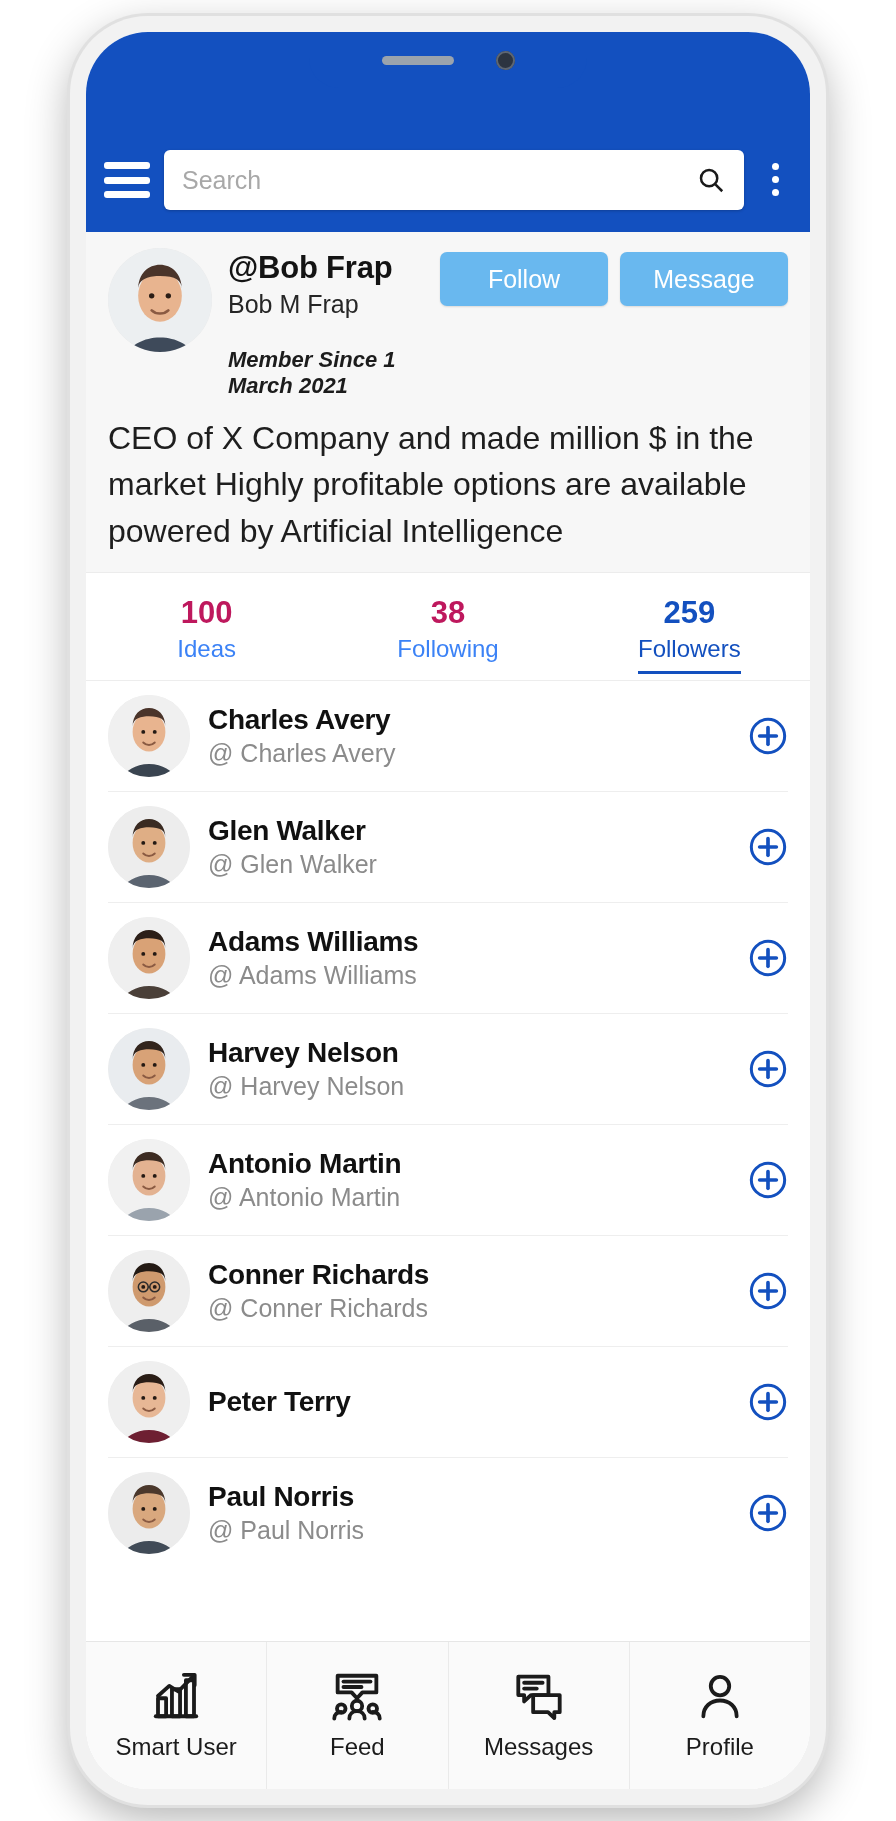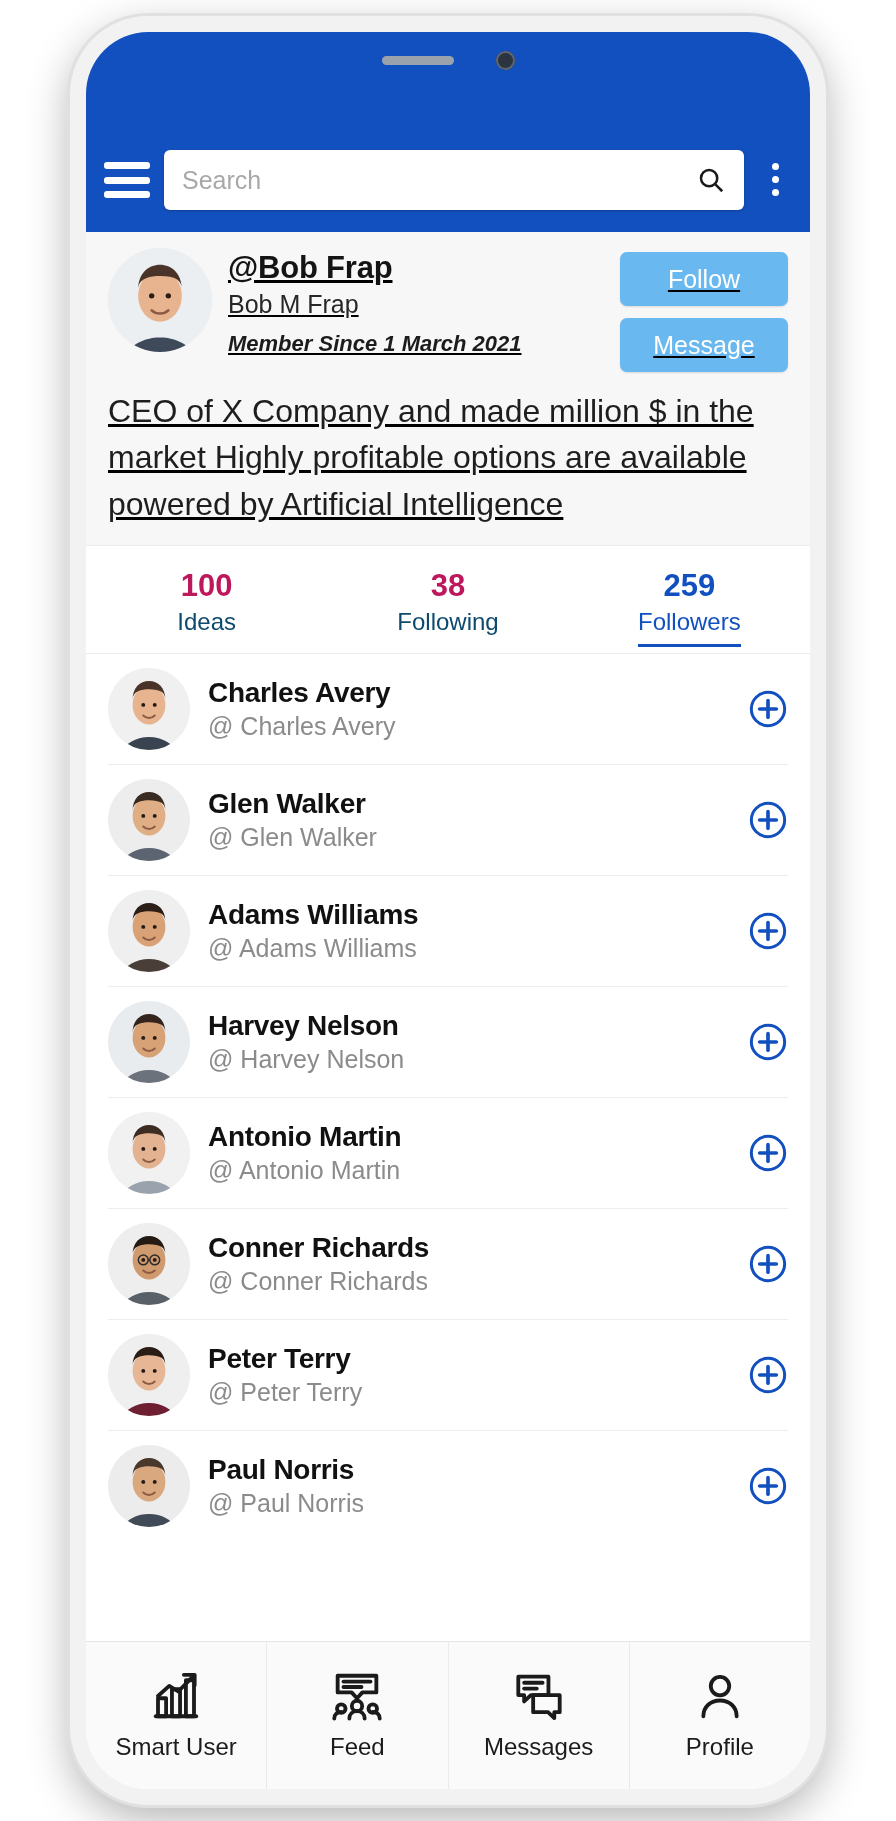--- a/index.html
+++ b/index.html
@@ -69,49 +69,48 @@
   .search-ico{ width:30px; height:30px; flex:0 0 auto; }
 
   .kebab{ width:34px; margin-bottom:14px; display:flex; flex-direction:column;
           align-items:center; gap:6px; cursor:pointer; }
   .kebab i{ width:7px; height:7px; border-radius:50%; background:#fff; display:block; }
 
   
   .profile{
     background:#f7f7f7; padding:16px 22px 18px 22px;
     border-bottom:1px solid #ececec;
-    text-decoration:underline;
   }
   .profile-top{ display:flex; align-items:flex-start; gap:16px; }
   .avatar-lg{
     width:104px; height:104px; border-radius:50%;
     flex:0 0 auto; overflow:hidden; background:#e8e8e8;
   }
   .pinfo{ flex:1; min-width:0; padding-top:2px; }
   .handle{ font-size:31px; font-weight:bold; color:#141414; letter-spacing:-.2px; }
   .fullname{ font-size:25px; color:#262626; margin-top:4px; }
-  .member{ font-size:22px; font-style:italic; font-weight:bold; color:#1c1c1c; margin-top:12px; }
-
-  .pbtns{ display:flex; flex-direction:column; gap:12px; padding-top:4px;justify-content:space-between; }
+  .member{ font-size:22px; font-style:italic; font-weight:bold; color:#1c1c1c; margin-top:28px; }
+
+  .pbtns{ display:flex; flex-direction:row; gap:12px; padding-top:4px;justify-content:space-between; }
   .pbtn{
     width:168px; height:54px; border:0; border-radius:7px;
     background:#69b8ef; color:#fff; font-size:25px; cursor:pointer;
     font-family:"Liberation Sans", sans-serif;
     box-shadow:0 1px 2px rgba(0,0,0,.12);
   }
   .bio{ font-size:32px; color:#1e1e1e; line-height:1.45; margin-top:16px; }
 
   
   .stats{
     display:flex; background:#fff; padding:22px 0 6px 0;
     border-bottom:1px solid #ededed;
   }
   .stat{ flex:1; text-align:center; cursor:pointer; }
   .stat .num{ font-size:31px; font-weight:bold; color:#be185d; }
-  .stat .lbl{ font-size:24px; color:#0c4a6e; margin-top:4px; padding-bottom:8px;
+  .stat .lbl{ font-size:24px; color:#3b82f6; margin-top:4px; padding-bottom:8px;
               display:inline-block; }
   .stat.active .num{ color:#1350bf; }
   .stat.active .lbl{ color:#1350bf; border-bottom:3px solid #1350bf; }
 
   
   .list{ flex:1; overflow:hidden; background:#fff; padding:0 22px; }
   .row{
     display:flex; align-items:center; gap:18px;
     padding:14px 0; border-bottom:1px solid #eeeeee; cursor:pointer;
   }
@@ -358,21 +357,20 @@
     <path d="M50 84c-17 0-29 9-32 16h64c-3-7-15-16-32-16z" fill="#6e1f32"></path>
     <ellipse cx="50" cy="45" rx="20" ry="24" fill="#e7b795"></ellipse>
     <path d="M30 39c0-15 9-23 20-23s20 8 20 23c0-9-6-13-20-13-9 0-20 2-20 13z" fill="#2a1d16"></path>
     <circle cx="43" cy="45" r="2.4" fill="#241a14"></circle>
     <circle cx="57" cy="45" r="2.4" fill="#241a14"></circle>
     <path d="M43 58c4 4 10 4 14 0" stroke="#8a5a42" stroke-width="2.4" fill="none" stroke-linecap="round"></path>
 
   </svg></div>
      <div class="rinfo">
        <div class="rname">Peter Terry</div>
-       <div class="rhandle">@ Peter Terry</div>
      </div>
      <svg class="plus" viewBox="0 0 24 24" fill="none" stroke="#1350bf" stroke-width="1.8">
        <circle cx="12" cy="12" r="10"></circle>
        <line x1="12" y1="7" x2="12" y2="17" stroke-width="2.2" stroke-linecap="round"></line>
        <line x1="7" y1="12" x2="17" y2="12" stroke-width="2.2" stroke-linecap="round"></line>
      </svg>
           </div>
           <div class="row">
             <div class="avatar-sm"><svg viewBox="0 0 100 100">
     <circle cx="50" cy="50" r="50" fill="#ececec"></circle>

